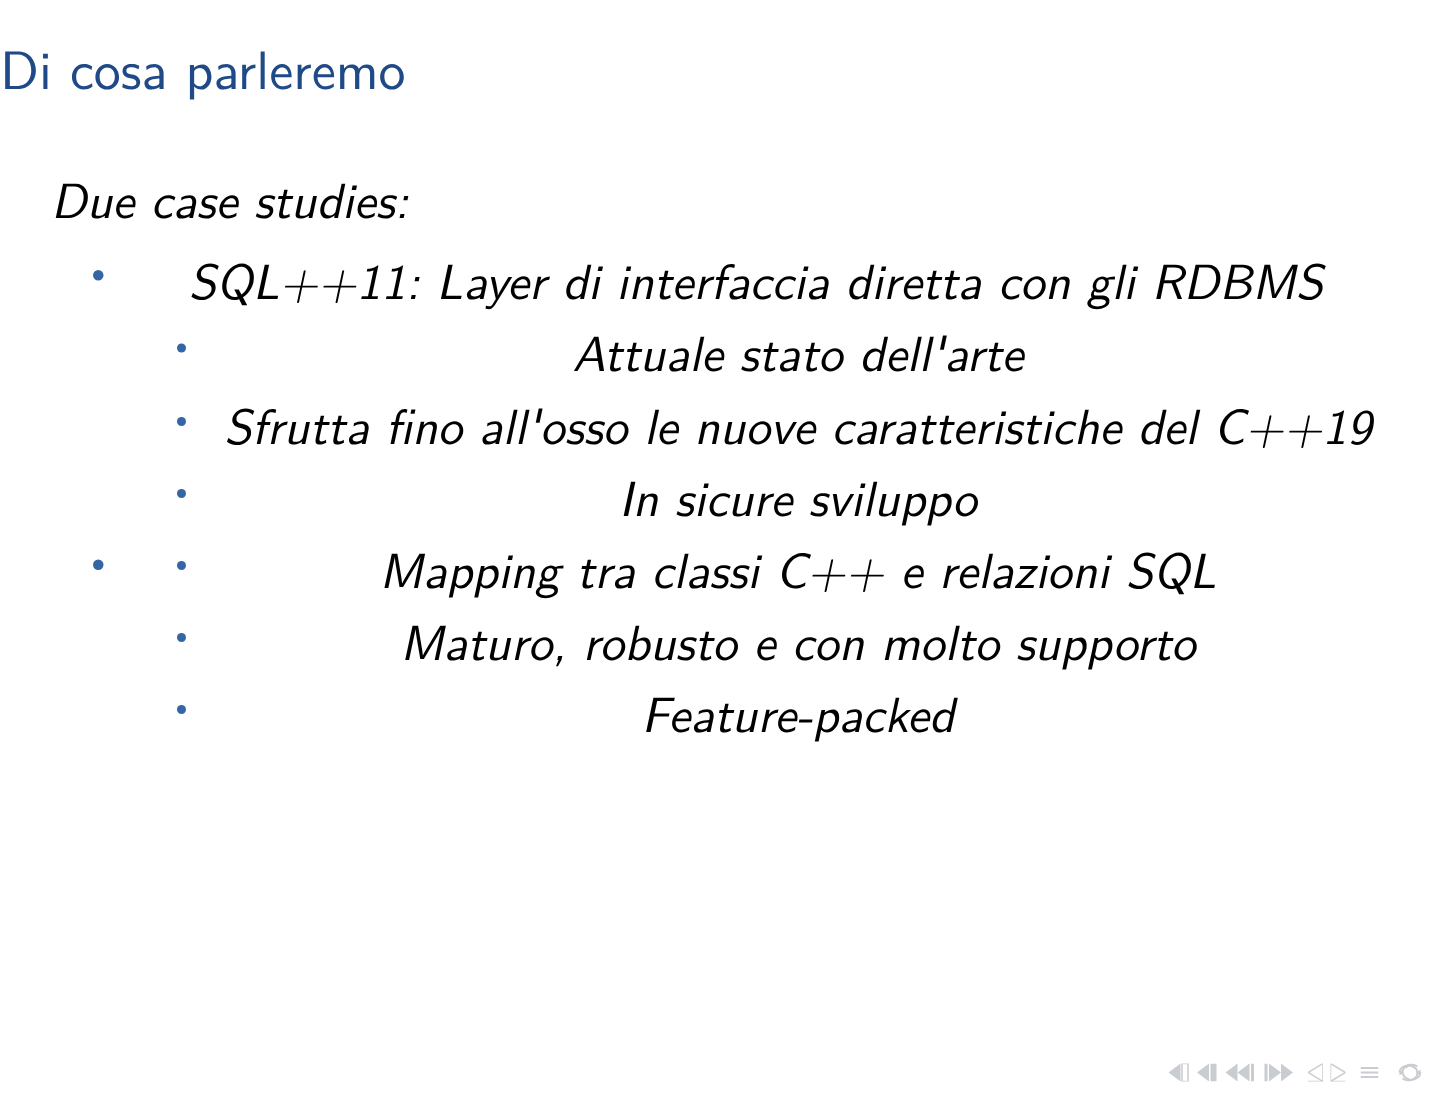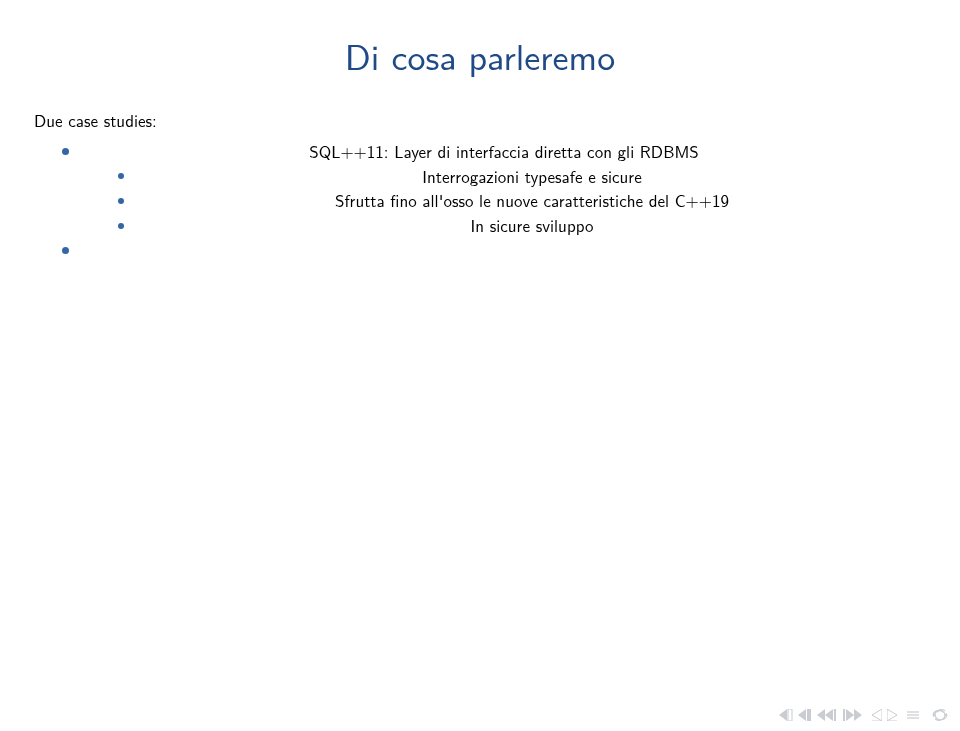--- a/index.html
+++ b/index.html
@@ -13,34 +13,34 @@
     overflow: hidden;
   }
   .slide {
     position: relative;
     width: 960px;
     height: 731px;
     box-sizing: border-box;
   }
   .title {
     position: absolute;
-    top: 28px;
+    top: 18px;
     width: 100%;
-    text-align: center;
     font-size: 36px;
     color: #204a87;
     font-weight: 400;
   }
   .body {
     position: absolute;
     top: 108px;
     left: 34px;
     right: 34px;
-    font-size: 17px;
+    font-size: 33px;
     line-height: 1.46;
+    font-style: italic;
   }
   ul {
     list-style: none;
     margin: 0;
     padding: 0;
   }
   ul.level1 {
     margin-top: 6px;
     margin-left: 28px;
   }
@@ -94,26 +94,31 @@
 
 <div class="slide">
   <div class="title">Di cosa parleremo</div>
 
   <div class="body">
     <div>Due case studies:</div>
     <ul class="level1">
       <li>
         <span>SQL++11: Layer di interfaccia diretta con gli RDBMS</span>
         <ul class="level2">
-          <li><span>Interrogazioni typesafe e sicure</span></li>
+          <li><span>Attuale stato dell'arte</span></li>
           <li><span>Sfrutta fino all'osso le nuove caratteristiche del C++19</span></li>
           <li><span>In sicure sviluppo</span></li>
         </ul>
       </li>
       <li>
+        <ul class="level2">
+          <li><span>Mapping tra classi C++ e relazioni SQL</span></li>
+          <li><span>Maturo, robusto e con molto supporto</span></li>
+          <li><span>Feature-packed</span></li>
+        </ul>
       </li>
     </ul>
   </div>
 
   <div class="nav">
     <span class="nav-seg">
       <svg width="14" height="12" viewBox="0 0 14 12">
           <polygon points="8,0 0,6 8,12" fill="#c9ccd0"></polygon>
           <rect x="9" y="0" width="4" height="12" fill="none" stroke="#c9ccd0" stroke-width="1"></rect>
         </svg>

